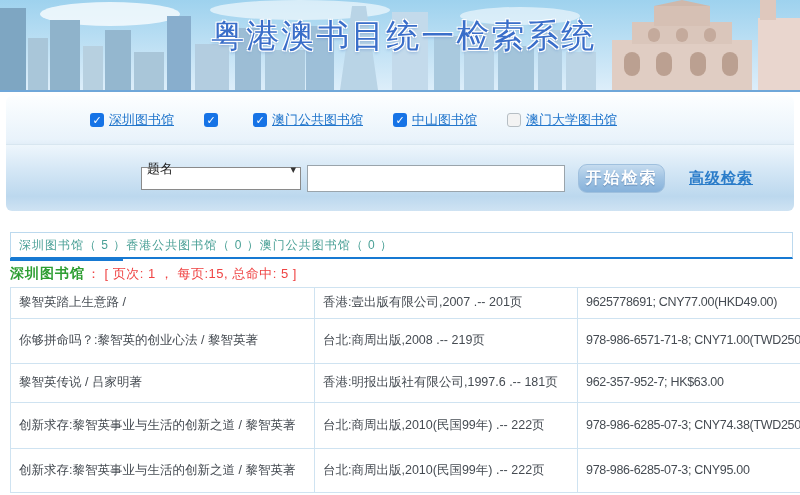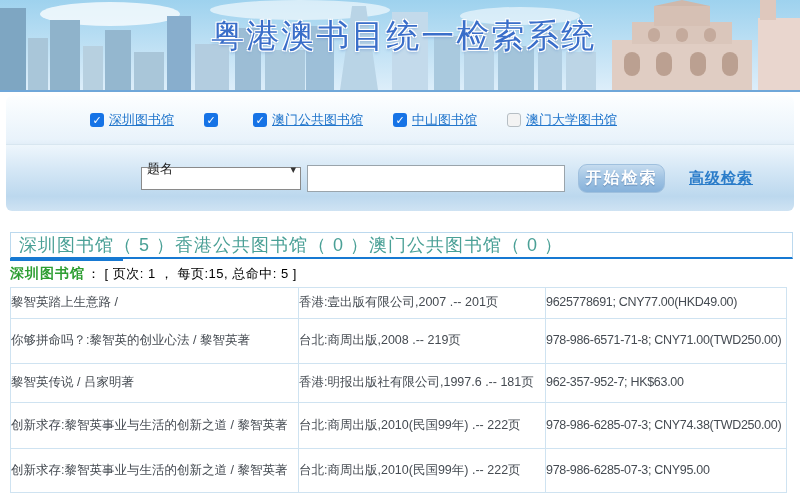--- a/index.html
+++ b/index.html
@@ -42,28 +42,28 @@
   .go-btn{width:87px;height:29px;margin-left:13px;border:1px solid #9fc0de;border-radius:9px;
     background:linear-gradient(180deg,#c6dcef 0%,#a3c5e4 45%,#86b1da 100%);
     color:#fff;font-weight:bold;font-size:16px;letter-spacing:2px;cursor:pointer;
     text-shadow:0 1px 1px rgba(80,120,170,.7);}
   .adv-link{margin-left:24px;font-size:15px;font-weight:bold;color:#2a7cc9;
     text-decoration:underline;letter-spacing:1px;cursor:pointer;}
   
   .tabs-box{position:relative;margin:21px 0 0 10px;width:773px;height:24px;
     border:1px solid #bcd9ee;border-bottom:2px solid #1779d2;background:#fff;
     box-sizing:content-box;display:flex;align-items:center;padding-left:8px;}
-  .tab{font-size:18px;color:#4aa096;letter-spacing:1px;cursor:pointer;white-space:nowrap;}
+  .tab{font-size:12px;color:#4aa096;letter-spacing:1px;cursor:pointer;white-space:nowrap;}
   .active-underline{position:absolute;left:-1px;bottom:-4px;width:113px;height:3px;background:#1779d2;}
   .result-head{margin:6px 0 4px 10px;font-size:13px;display:flex;align-items:baseline;}
   .result-lib{color:#2e9e33;font-weight:bold;font-size:14px;letter-spacing:1px;}
-  .result-pageinfo{color:#000000;margin-left:2px;letter-spacing:.5px;}
+  .result-pageinfo{color:#ef4444;margin-left:2px;letter-spacing:.5px;}
   table.results{margin-left:10px;width:773px;border-collapse:collapse;table-layout:fixed;}
   table.results td{border:1px solid #cfe3f1;vertical-align:middle;
-    font-size:12.5px;color:#454b52;line-height:1.55;padding:3px 0;word-break:break-all;}
+    font-size:12.5px;color:#454b52;line-height:1.55;padding:3px 8px;word-break:break-all;}
   td.col-title{width:287px;color:#4da0d6;cursor:pointer;}
   td.col-pub{width:246px;}
   td.col-isbn{width:240px;letter-spacing:-0.3px;}
   tr.h30 td{height:24px;} tr.h44 td{height:38px;} tr.h38 td{height:32px;}
   tr.h45 td{height:39px;} tr.h43 td{height:37px;}
 </style>
 </head>
 <body>
 
 <div class="banner">

